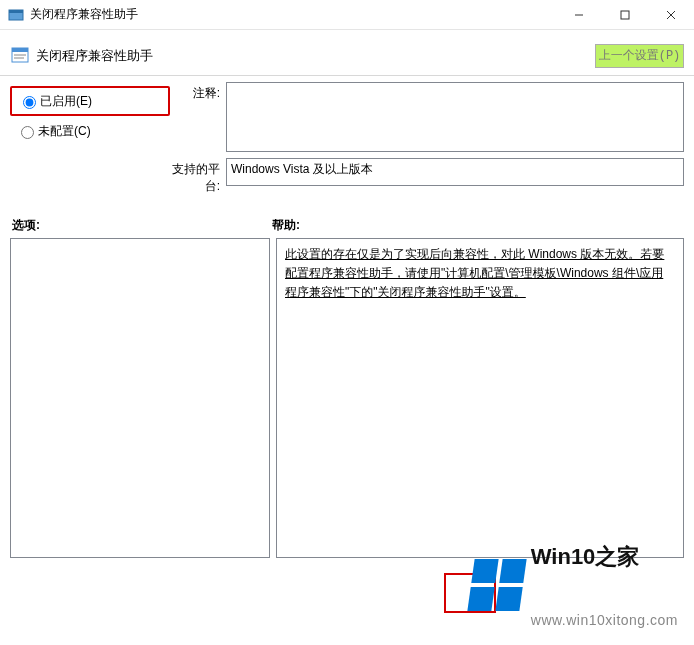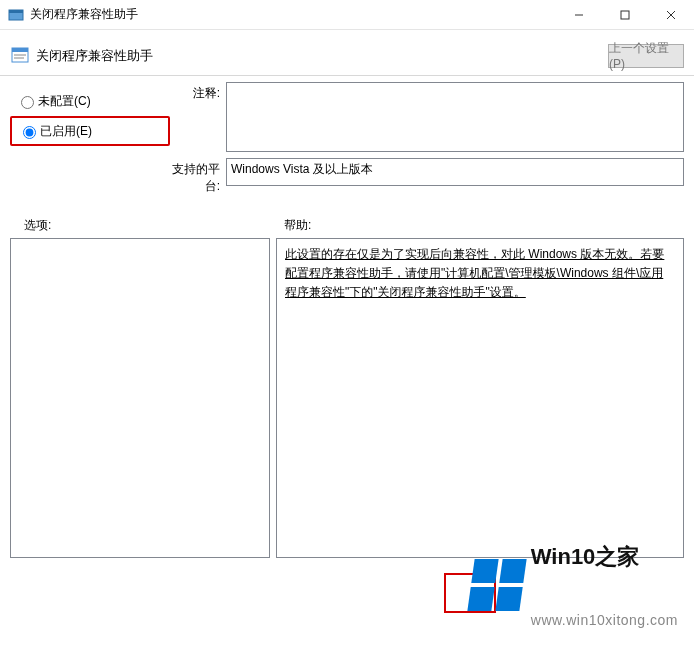--- a/index.html
+++ b/index.html
@@ -56,30 +56,31 @@
   }
   .header-row .policy-icon {
     width: 20px; height: 20px;
     margin-right: 6px;
   }
   .header-row .policy-title {
     flex: 1;
     font-size: 13px;
   }
   .header-row .nav-btn {
-    width: 76px;
+    width: 89px;
     height: 24px;
     border: 1px solid #adadad;
-    background: #e5e5e5;
+    background: #bef264;
     color: #777;
     font-size: 12px;
     display: flex;
     align-items: center;
     justify-content: center;
     margin-left: 8px;
+    font-family: Liberation Mono, monospace;
   }
   
   .top-section {
     display: flex;
     padding: 6px 10px 6px 10px;
   }
   .radio-col {
     width: 160px;
     padding-top: 4px;
   }
@@ -115,21 +116,22 @@
     font-size: 12px;
     padding: 2px 4px;
     resize: none;
     color: #000;
   }
   .comment-box { height: 70px; }
   .platform-box { height: 28px; }
   
   .panel-labels {
     display: flex;
-    padding: 10px 10px 4px 24px;
+    padding: 10px 10px 4px 12px;
+    font-weight: bold;
   }
   .panel-labels .lbl-opts { width: 260px; }
   .panels {
     display: flex;
     padding: 0 10px 10px 10px;
     gap: 6px;
     height: 330px;
     text-decoration: underline;
   }
   .panel {
@@ -216,27 +218,27 @@
       <line x1="4" y1="9" x2="16" y2="9" stroke="#888"></line>
       <line x1="4" y1="12" x2="14" y2="12" stroke="#888"></line>
     </svg>
   </span>
   <span class="policy-title">关闭程序兼容性助手</span>
   <div class="nav-btn">上一个设置(P)</div>
 </div>
 
 <div class="top-section">
   <div class="radio-col">
+    <label class="radio-item selected">
+      <input type="radio" name="state" checked="" style="">
+      <span>已启用(E)</span>
+    </label>
     <label class="radio-item">
       <input type="radio" name="state" style="">
       <span>未配置(C)</span>
-    </label>
-    <label class="radio-item selected">
-      <input type="radio" name="state" checked="" style="">
-      <span>已启用(E)</span>
     </label>
   </div>
   <div class="fields-col">
     <div class="field-row">
       <div class="field-label">注释:</div>
       <textarea class="textarea comment-box" style=""></textarea>
     </div>
     <div class="field-row">
       <div class="field-label">支持的平台:</div>
       <textarea class="textarea platform-box" readonly="" style="">Windows Vista 及以上版本</textarea>

